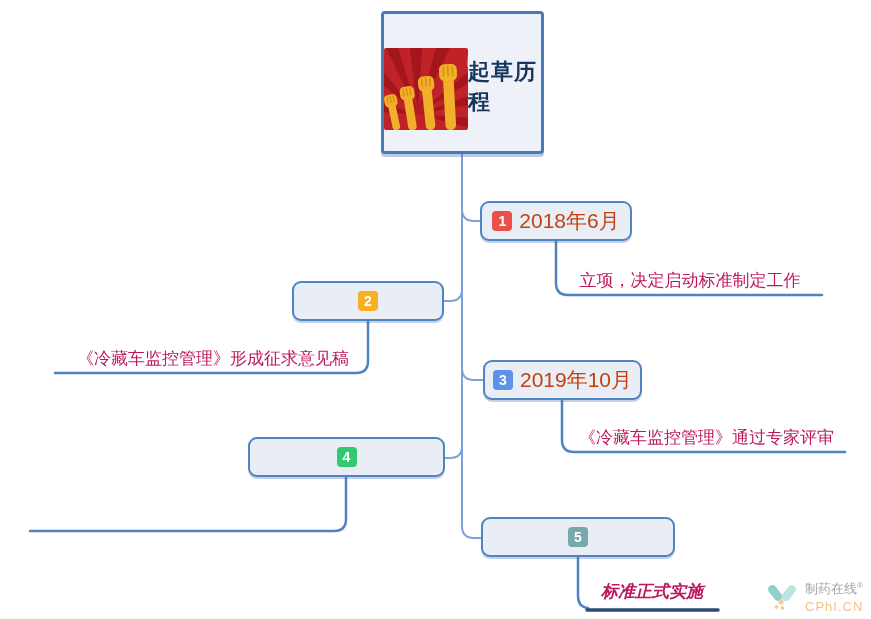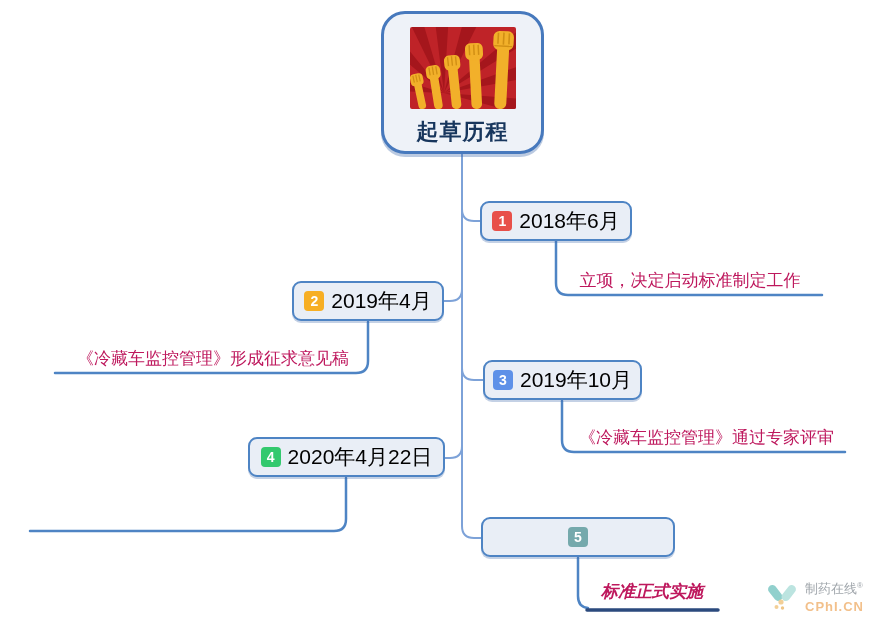--- a/index.html
+++ b/index.html
@@ -4,39 +4,39 @@
 <style>
   html,body{margin:0;padding:0;background:#ffffff;}
   body{font-family:"Liberation Sans","DejaVu Sans",sans-serif;}
   .canvas{position:relative;width:871px;height:619px;background:#ffffff;overflow:hidden;}
 
   .connector-layer{position:absolute;left:0;top:0;width:871px;height:619px;pointer-events:none;}
 
   
   .root-node{
     position:absolute;left:381px;top:11px;width:163px;height:143px;
-    box-sizing:border-box;border:3px solid #4779bd;border-radius:24px;
+    box-sizing:border-box;border:3px solid #4779bd;border-radius:4px;
     background:#eef2f8;box-shadow:0 3px 0 rgba(60,104,168,.35);
-    display:flex;flex-direction:column;align-items:center;
+    display:flex;flex-direction:row;align-items:center;
   }
   .root-img{margin-top:13px;width:106px;height:82px;border-radius:2px;overflow:hidden;line-height:0;}
   .root-title{margin-top:8px;font-size:22px;font-weight:bold;color:#17365d;letter-spacing:1px;}
 
   
   .t-node{
     position:absolute;height:40px;box-sizing:border-box;
     border:2px solid #4e84c4;border-radius:9px;background:#e9eef6;
     box-shadow:0 2px 0 rgba(60,104,168,.3);
     display:flex;align-items:center;justify-content:center;gap:7px;
   }
   .t-node .badge{
     width:20px;height:20px;border-radius:4px;flex:0 0 auto;
     color:#fff;font-size:14px;font-weight:bold;line-height:20px;text-align:center;
   }
-  .t-node .date{font-size:21px;color:#000000;white-space:nowrap;}
+  .t-node .date{font-size:21px;color:#c2410c;white-space:nowrap;}
   .pos-n1{left:480px;top:201px;width:152px;}
   .pos-n2{left:292px;top:281px;width:152px;}
   .pos-n3{left:483px;top:360px;width:159px;}
   .pos-n4{left:248px;top:437px;width:197px;}
   .pos-n5{left:481px;top:517px;width:194px;}
 
   
   .t-detail{
     position:absolute;font-size:17px;color:#be185d;text-align:center;
     line-height:22px;white-space:nowrap;
@@ -45,21 +45,21 @@
   .pos-d2{left:55px;top:348px;width:316px;}
   .pos-d3{left:568px;top:427px;width:277px;}
   .pos-d4{left:30px;top:506px;width:316px;}
   .pos-d5{left:586px;top:581px;width:132px;font-weight:bold;font-style:italic;}
 
   
   .watermark{position:absolute;left:763px;top:577px;display:flex;align-items:center;gap:4px;opacity:.95;}
   .wm-text{display:flex;flex-direction:column;line-height:17px;}
   .wm-brand{font-size:13px;color:#9ba1a7;}
   .wm-brand sup{font-size:8px;}
-  .wm-site{font-size:13px;font-weight:bold;color:#f2bd85;letter-spacing:1px;}
+  .wm-site{font-size:13px;font-weight:normal;color:#f2bd85;letter-spacing:1px;}
 </style>
 </head>
 <body>
 
 <div class="canvas">
 
   <svg class="connector-layer" width="871" height="619" viewBox="0 0 871 619">
     <g fill="none" stroke="#7da2d8" stroke-width="2" stroke-linecap="round">
       <path d="M462,154 V526 Q462,538 474,538 H481"></path>
       <path d="M462,209 Q462,221 474,221 H480"></path>
@@ -122,29 +122,27 @@
     </span>
     <span class="root-title">起草历程</span>
   </div>
 
   <div class="t-node pos-n1">
     <span class="badge" style="background-color: rgb(232, 80, 74);">1</span>
     <span class="date">2018年6月</span>
   </div>
   <div class="t-node pos-n2">
     <span class="badge" style="background-color: rgb(247, 175, 36);">2</span>
-    <span class="date">2019年4月</span>
   </div>
   <div class="t-node pos-n3">
     <span class="badge" style="background-color: rgb(94, 145, 232);">3</span>
     <span class="date">2019年10月</span>
   </div>
   <div class="t-node pos-n4">
     <span class="badge" style="background-color: rgb(51, 201, 110);">4</span>
-    <span class="date">2020年4月22日</span>
   </div>
   <div class="t-node pos-n5">
     <span class="badge" style="background-color: rgb(117, 169, 172);">5</span>
   </div>
 
   <div class="t-detail pos-d1">立项，决定启动标准制定工作</div>
   <div class="t-detail pos-d3">《冷藏车监控管理》通过专家评审</div>
   <div class="t-detail pos-d2">《冷藏车监控管理》形成征求意见稿</div>
   <div class="t-detail pos-d5">标准正式实施</div>
 

